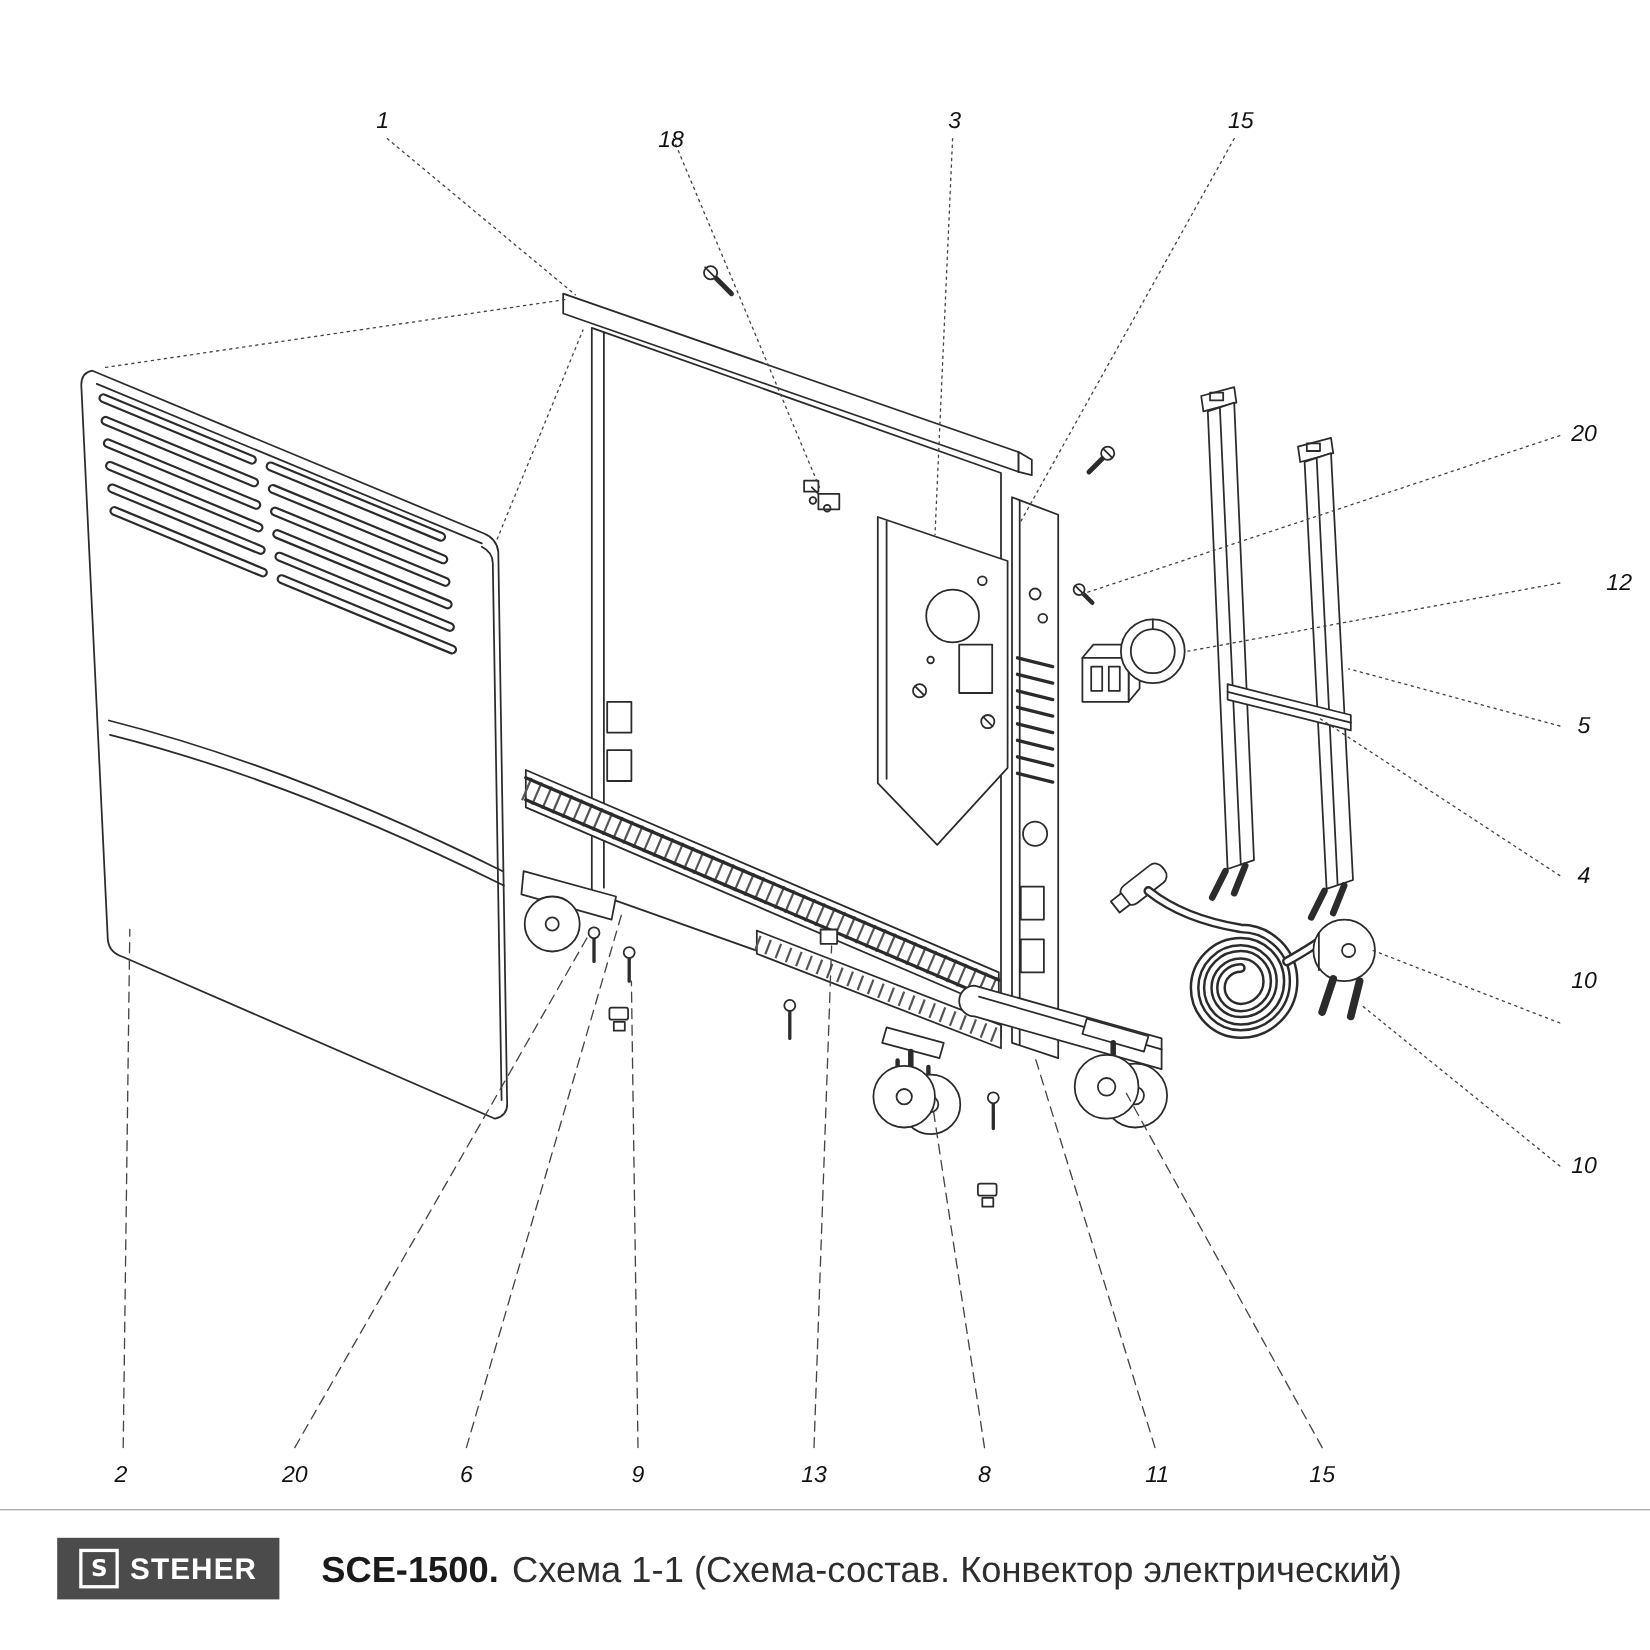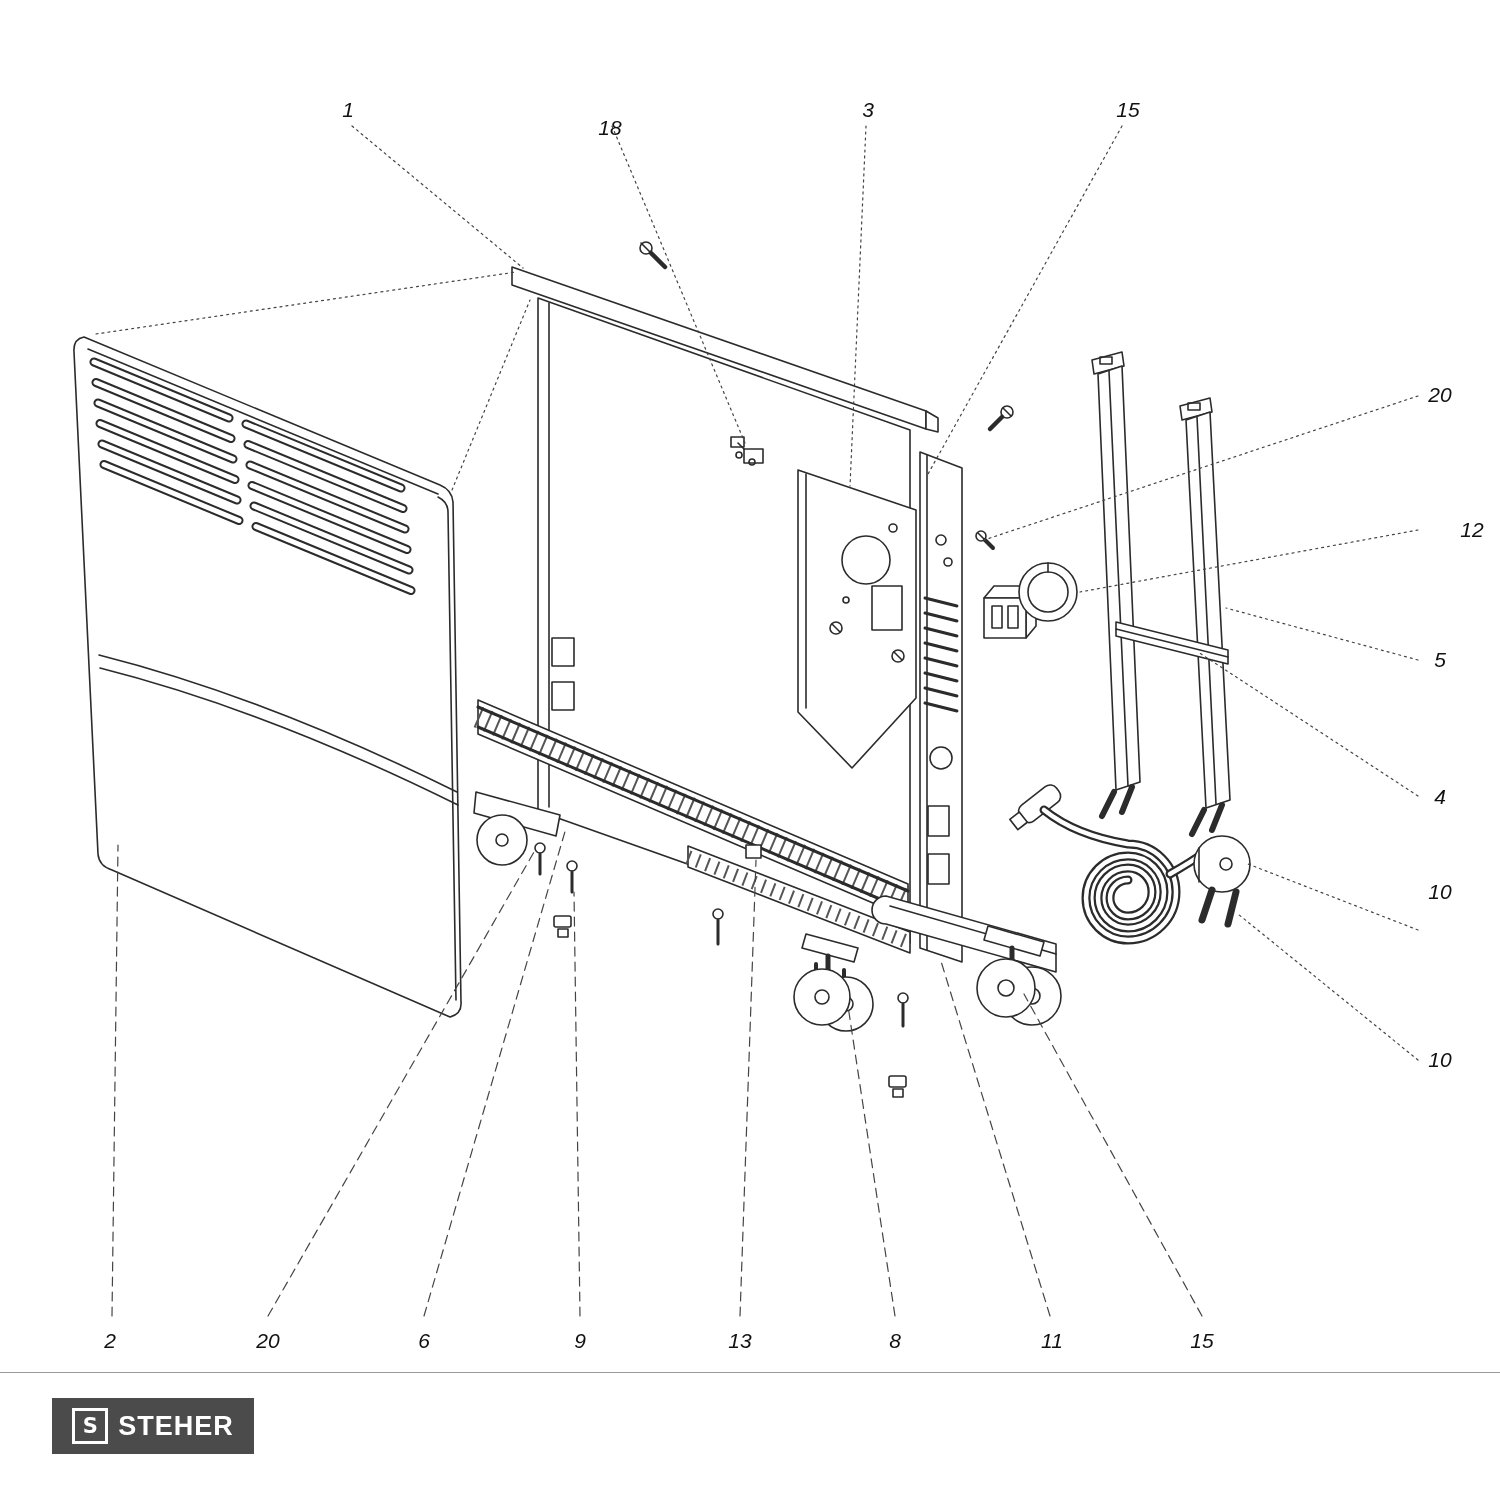--- a/index.html
+++ b/index.html
@@ -266,14 +266,17 @@
   <div class="callout" style="left:740px;top:1341px">13</div>
   <div class="callout" style="left:895px;top:1341px">8</div>
   <div class="callout" style="left:1052px;top:1341px">11</div>
   <div class="callout" style="left:1202px;top:1341px">15</div>
 
   <div class="footer-rule"></div>
   <div class="logo">
     <span class="logo-icon">S</span>
     <span class="logo-text">STEHER</span>
   </div>
+  <div class="caption">
+    <span class="model">SCE-1500.</span><span class="subtitle">Схема 1-1 (Схема-состав. Конвектор электрический)</span>
+  </div>
 
 </div>
 
 </body></html>

